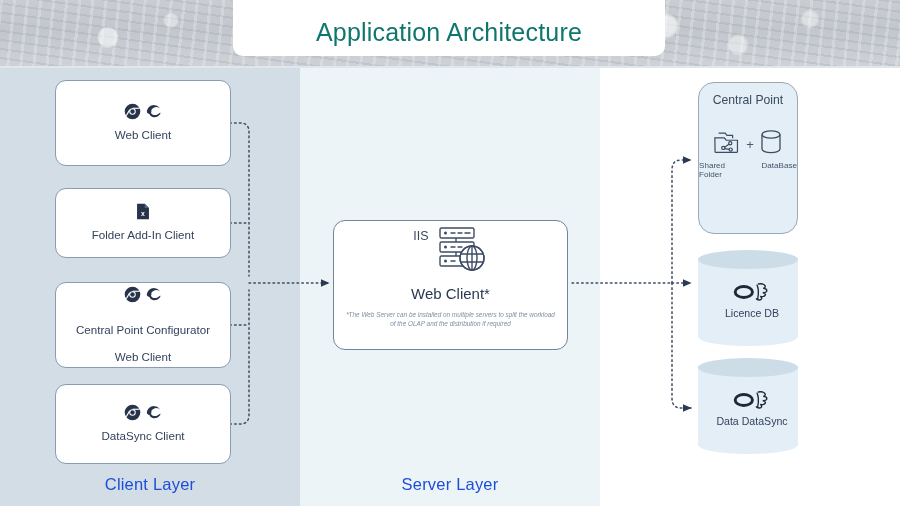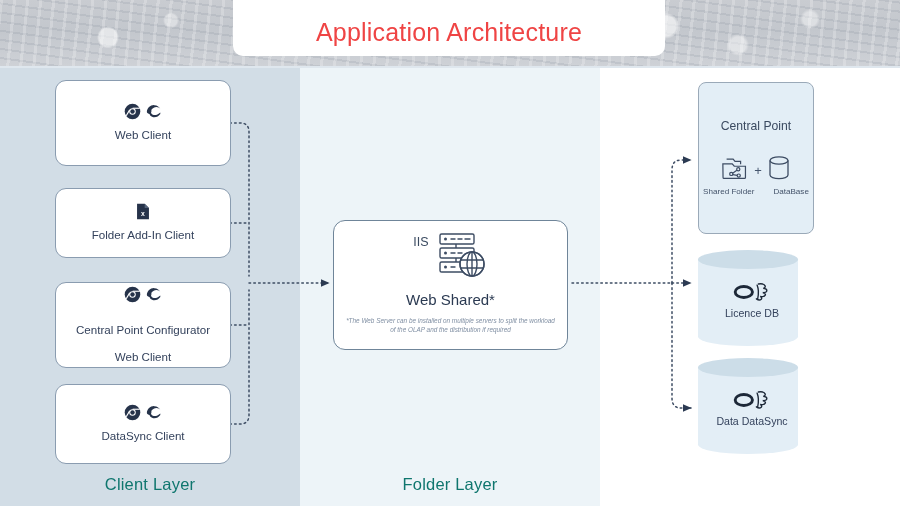--- a/index.html
+++ b/index.html
@@ -39,32 +39,32 @@
   .title-card {
     position: absolute; left: 233px; top: -14px;
     width: 432px; height: 70px;
     background: #ffffff;
     border-radius: 0 0 10px 10px;
     display: flex; align-items: flex-end; justify-content: center;
     padding-bottom: 9px;
     z-index: 5;
   }
   .title-card .title {
-    font-size: 25px; color: #ef4444; letter-spacing: .2px; font-weight: 400;
+    font-size: 25px; color: #0f766e; letter-spacing: .2px; font-weight: 400;
   }
 
   
   .panel { position: absolute; top: 68px; height: 438px; }
   .panel-client { left: 0;   width: 300px; background: #d2dde6; }
   .panel-server { left: 300px; width: 300px; background: #edf4f8; }
   .panel-persist { left: 600px; width: 300px; background: #ffffff; }
 
   .layer-label {
     position: absolute; bottom: 12px; width: 100%;
-    text-align: center; font-size: 16.5px; color: #0f766e; letter-spacing: .2px;
+    text-align: center; font-size: 16.5px; color: #1d4ed8; letter-spacing: .2px;
   }
 
   
   .cbox {
     position: absolute; left: 55px; width: 176px;
     background: #ffffff;
     border: 1.3px solid #8a9cb0;
     border-radius: 11px;
     display: flex; flex-direction: column;
     align-items: center; justify-content: center;
@@ -80,40 +80,40 @@
   #cbox-datasync{ top: 384px; height: 80px; }
 
   
   #server-box {
     position: absolute; left: 333px; top: 220px;
     width: 235px; height: 130px;
     background: #ffffff;
     border: 1.3px solid #6f8599;
     border-radius: 12px;
     display: flex; flex-direction: column; align-items: center;
-    padding-top: 11px;
+    padding-top: 5px;
     z-index: 3;
   }
   .iis-row { display: flex; align-items: flex-start; gap: 5px; }
   .iis-text { font-size: 12.5px; color: #3a4a60; margin-top: 3px; }
   #server-box .srv-title { font-size: 15px; color: #2b3a52; margin-top: 7px; }
   #server-box .srv-note {
     font-size: 6.4px; color: #7f8ea2; font-style: italic;
     text-align: center; line-height: 1.45; margin-top: 8px; width: 215px;
   }
 
   
   #central-point {
     position: absolute; left: 698px; top: 82px;
-    width: 116px; height: 152px;
+    width: 100px; height: 152px;
     background: #e3eef6;
     border: 1.2px solid #9aa9b8;
-    border-radius: 8px;
+    border-radius: 16px;
     display: flex; flex-direction: column; align-items: center;
-    padding-top: 36px;
+    padding-top: 10px;
     z-index: 3;
   }
   #central-point .cp-title { font-size: 12.2px; color: #3b4a60; }
   .cp-icons { display: flex; align-items: center; gap: 5px; margin-top: 22px; }
   .cp-plus { font-size: 13px; color: #46566e; }
   .cp-caps { display: flex; gap: 19px; margin-top: 2px; }
   .cp-caps span { font-size: 8.1px; color: #44536a; }
 
   .cyl {
     position: absolute; left: 698px; width: 100px; height: 96px; z-index: 3;
@@ -150,21 +150,21 @@
 
   <div class="header-band"></div>
   <div class="title-card">
     <div class="title">Application Architecture</div>
   </div>
 
   <div class="panel panel-client">
     <div class="layer-label">Client Layer</div>
   </div>
   <div class="panel panel-server">
-    <div class="layer-label">Folder Layer</div>
+    <div class="layer-label">Server Layer</div>
   </div>
 
   <svg id="wires" viewBox="0 0 900 506">
     <defs>
       <marker id="arw" markerWidth="7" markerHeight="7" refX="5.6" refY="3" orient="auto">
         <path d="M0,0.4 L6,3 L0,5.6 Z" fill="#2b3a52"></path>
       </marker>
     </defs>
     <g fill="none" stroke="#3d4c63" stroke-width="1.5" stroke-dasharray="1.6 3.2" stroke-linecap="round">
 
@@ -275,21 +275,21 @@
           <circle cx="11.5" cy="35" r="1.5" fill="#3d4c63" stroke="none"></circle>
           <path d="M17 35 h4" stroke-linecap="round"></path>
           <path d="M22 12 v4 M22 26 v4"></path>
           <circle cx="38" cy="32" r="12" fill="#ffffff"></circle>
           <circle cx="38" cy="32" r="12"></circle>
           <ellipse cx="38" cy="32" rx="5" ry="12"></ellipse>
           <path d="M26.4 28 h23.2 M26.4 36 h23.2 M38 20 v24"></path>
         </svg>
       </span>
     </div>
-    <div class="srv-title">Web Shared*</div>
+    <div class="srv-title">Web Client*</div>
     <div class="srv-note">*The Web Server can be installed on multiple servers to split the workload of the OLAP and the distribution if required</div>
   </div>
 
   <div id="central-point">
     <div class="cp-title">Central Point</div>
     <div class="cp-icons">
       <span>
         <svg width="28" height="25" viewBox="0 0 30 26" fill="none" stroke="#3d4c63" stroke-width="1.3">
           <path d="M6 3 h7 l2 2.4 h6 v3"></path>
           <path d="M2 8 h10 l2.2 2.6 h12 v12 a1 1 0 0 1 -1 1 h-22 a1 1 0 0 1 -1 -1 z"></path>

